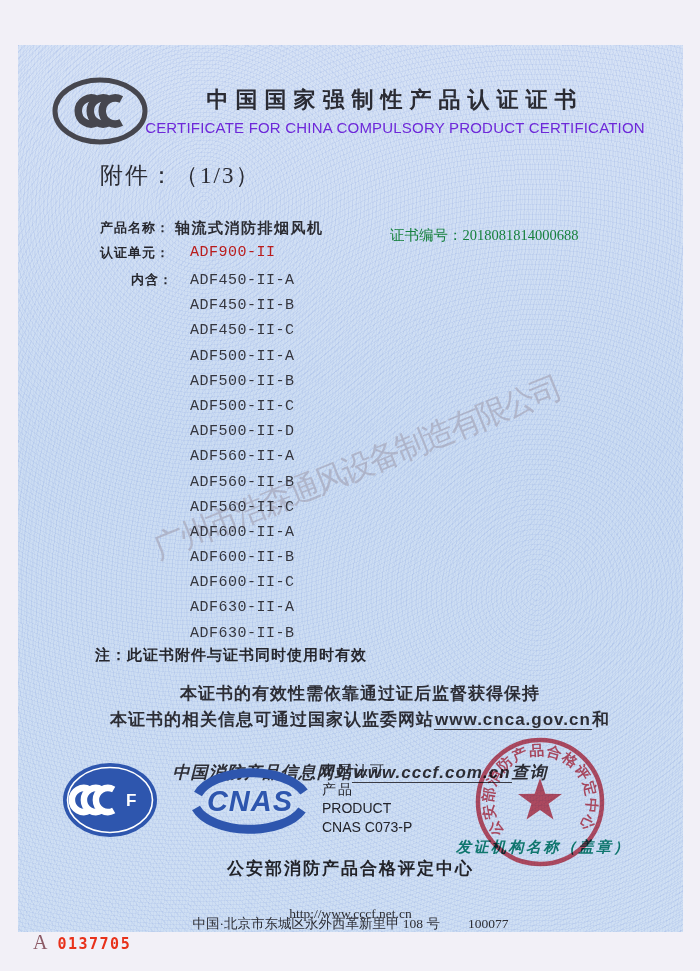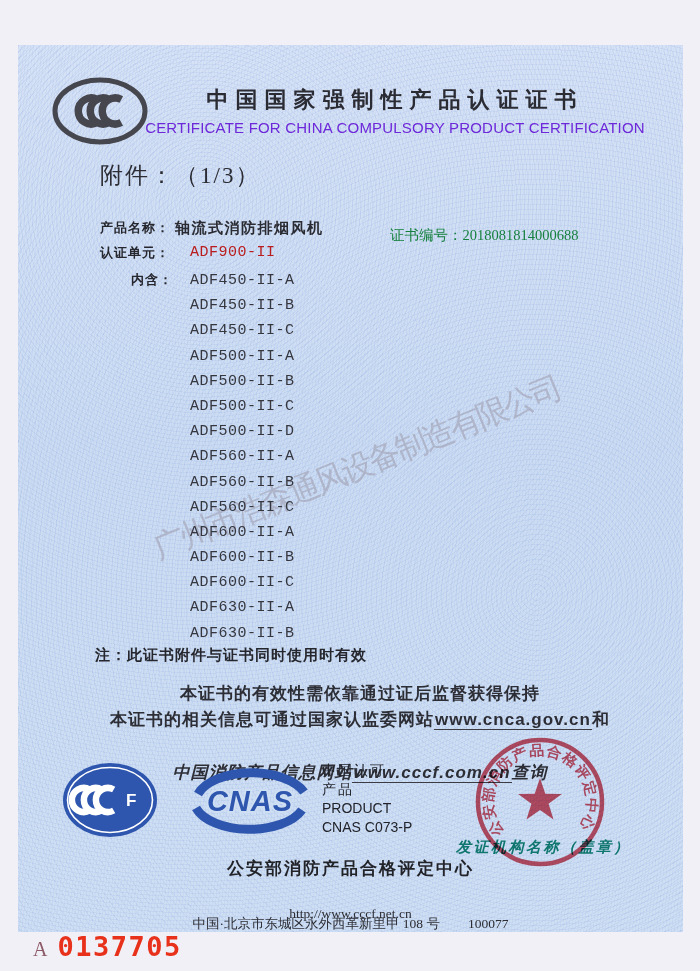--- a/index.html
+++ b/index.html
@@ -65,21 +65,21 @@
   .accred .cnline{font-family:"Liberation Serif",serif;letter-spacing:2px;}
   .issuer{left:456px;top:838px;font-size:15px;font-weight:600;letter-spacing:2.5px;color:#0f766e;font-family:"Liberation Serif",serif;font-style:italic;}
 
   .footer-org{left:18px;top:857px;width:665px;text-align:center;font-size:17px;font-weight:bold;letter-spacing:2px;color:#222329;}
   .footer-addr{left:18px;top:886px;width:665px;text-align:center;font-size:13.5px;color:#2c2d34;font-family:"Liberation Serif",serif;margin-top:29px;}
   .footer-addr .postcode{margin-left:28px;}
   .footer-url{left:18px;top:906px;width:665px;text-align:center;font-size:13.5px;color:#2c2d34;font-family:"Liberation Serif",serif;}
 
   .serial{left:33px;top:931px;z-index:2;font-size:20px;}
   .serial .pfx{color:#8c5a66;font-family:"Liberation Serif",serif;margin-right:10px;}
-  .serial .num{color:#e8311a;font-family:"DejaVu Sans Mono",monospace;font-weight:bold;font-size:27px;letter-spacing:1.5px;}
+  .serial .num{color:#e8311a;font-family:"DejaVu Sans Mono",monospace;font-weight:bold;font-size:15px;letter-spacing:1.5px;}
 
   .stamp-svg{left:465px;top:727px;z-index:3;opacity:.85;mix-blend-mode:multiply;}
   .stamp-text{font-family:"Liberation Sans",sans-serif;font-size:14px;font-weight:bold;fill:#cf3648;letter-spacing:1px;}
   svg{display:block;}
   .cnas-word{font-style:italic;font-weight:bold;font-size:29px;fill:#2e56ae;letter-spacing:1px;paint-order:stroke;stroke:#cfdff3;stroke-width:4px;}
   .cccf-f{font-weight:bold;font-size:17px;fill:#ffffff;}
 </style>
 </head>
 <body>
 

